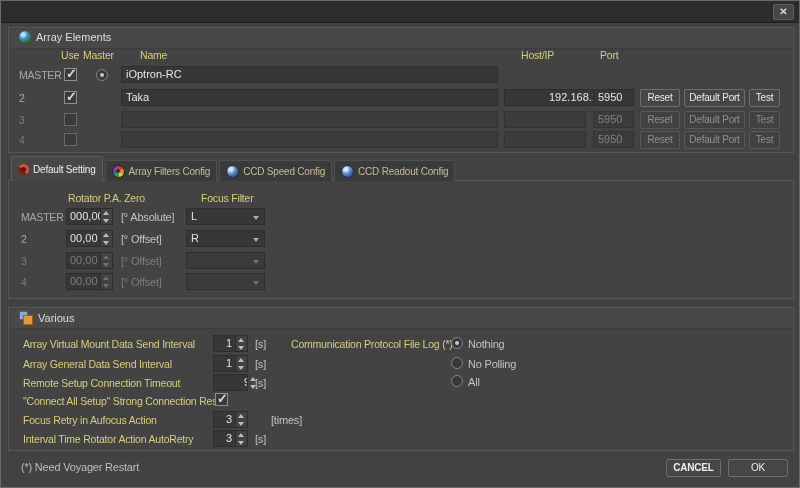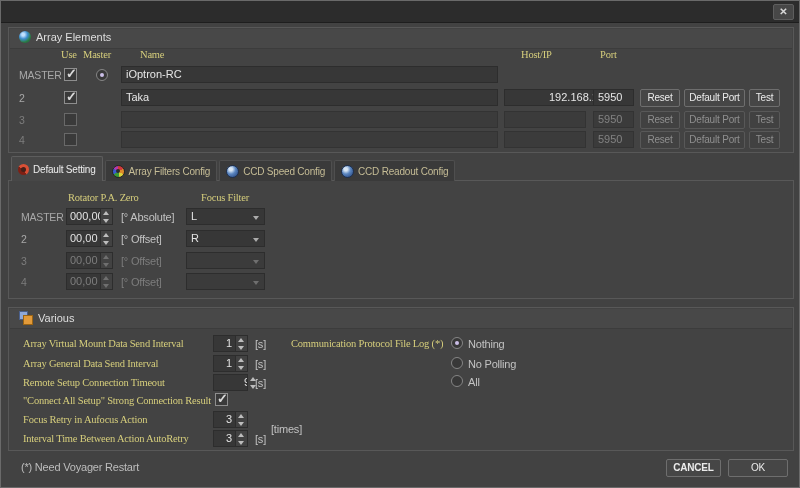--- a/index.html
+++ b/index.html
@@ -13,21 +13,21 @@
   .title{left:8px;top:4px;font-size:12px;font-weight:bold;color:#f2f2f2;white-space:nowrap;}
   .close-btn{right:5px;top:3px;width:21px;height:16px;background:#474747;border:1px solid #5e5e5e;
     border-radius:2px;color:#d8d8d8;font-size:10px;font-weight:bold;text-align:center;line-height:14px;}
 
   
   .groupbox{border:1px solid #585858;background:#434343;}
   .group-band{left:1px;top:1px;right:1px;height:20px;background:#484848;border-bottom:1px solid #3c3c3c;}
   .group-label{font-size:11px;color:#dedede;white-space:nowrap;}
 
   
-  .lab-khaki{font-size:10.5px;color:#d6ce7c;letter-spacing:-0.2px;white-space:nowrap;font-family:Liberation Serif, serif;}
+  .lab-khaki{font-size:10.5px;color:#d6ce7c;letter-spacing:-0.2px;white-space:nowrap;}
   .lab-gray{font-size:10.5px;color:#a8a8a8;letter-spacing:-0.2px;white-space:nowrap;}
   .lab-unit{font-size:11px;color:#c2c2c2;letter-spacing:-0.2px;white-space:nowrap;}
   .lab-dim{color:#7d7d7d !important;}
   .lab-note{font-size:11px;color:#bdbdbd;letter-spacing:-0.2px;white-space:nowrap;}
 
   
   .field{height:17px;background:#373737;border:1px solid #2d2d2d;color:#e6e6e6;
     font-size:11px;line-height:15px;padding:0 4px;white-space:nowrap;overflow:hidden;}
   .field.disabled{color:#828282;background:#3b3b3b;border-color:#333;}
 
@@ -254,23 +254,23 @@
   <div class="abs checkbox checked" style="left:214px;top:392px;"></div>
 
   <span class="abs lab-khaki" style="left:22px;top:413px;">Focus Retry in Aufocus Action</span>
   <div class="abs spinner" style="left:212px;top:410px;width:35px;">
     <div class="spin-val">3</div>
     <div class="spin-btns">
         <div class="spin-up"></div>
         <div class="spin-down"></div>
       </div>
   </div>
-  <span class="abs lab-unit" style="left:254px;top:422px;padding-left:16px;">[times]</span>
-
-  <span class="abs lab-khaki" style="left:22px;top:432px;">Interval Time Between Action AutoRetry</span>
+  <span class="abs lab-unit" style="left:254px;top:413px;padding-left:16px;">[times]</span>
+
+  <span class="abs lab-khaki" style="left:22px;top:432px;">Interval Time Rotator Action AutoRetry</span>
   <div class="abs spinner" style="left:212px;top:429px;width:35px;">
     <div class="spin-val">3</div>
     <div class="spin-btns">
         <div class="spin-up"></div>
         <div class="spin-down"></div>
       </div>
   </div>
   <span class="abs lab-unit" style="left:254px;top:432px;">[s]</span>
 
   <span class="abs lab-khaki" style="left:290px;top:337px;">Communication Protocol File Log (*)</span>

